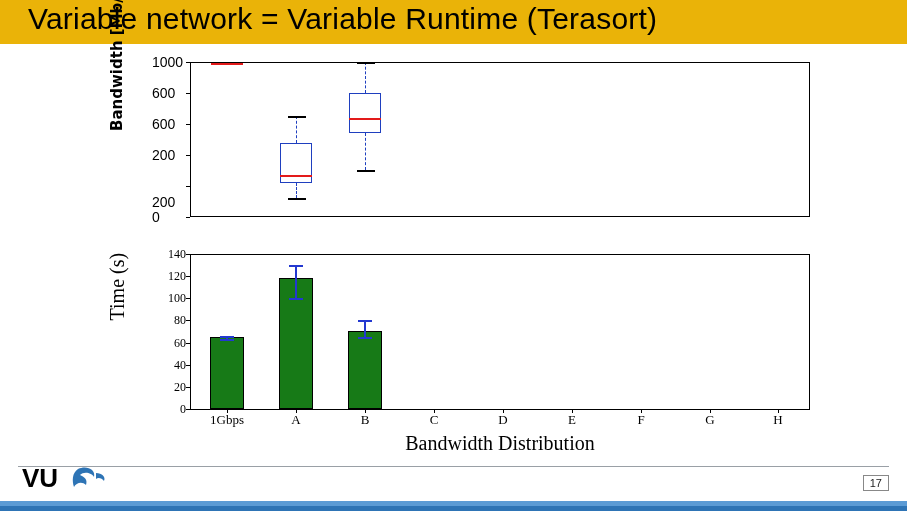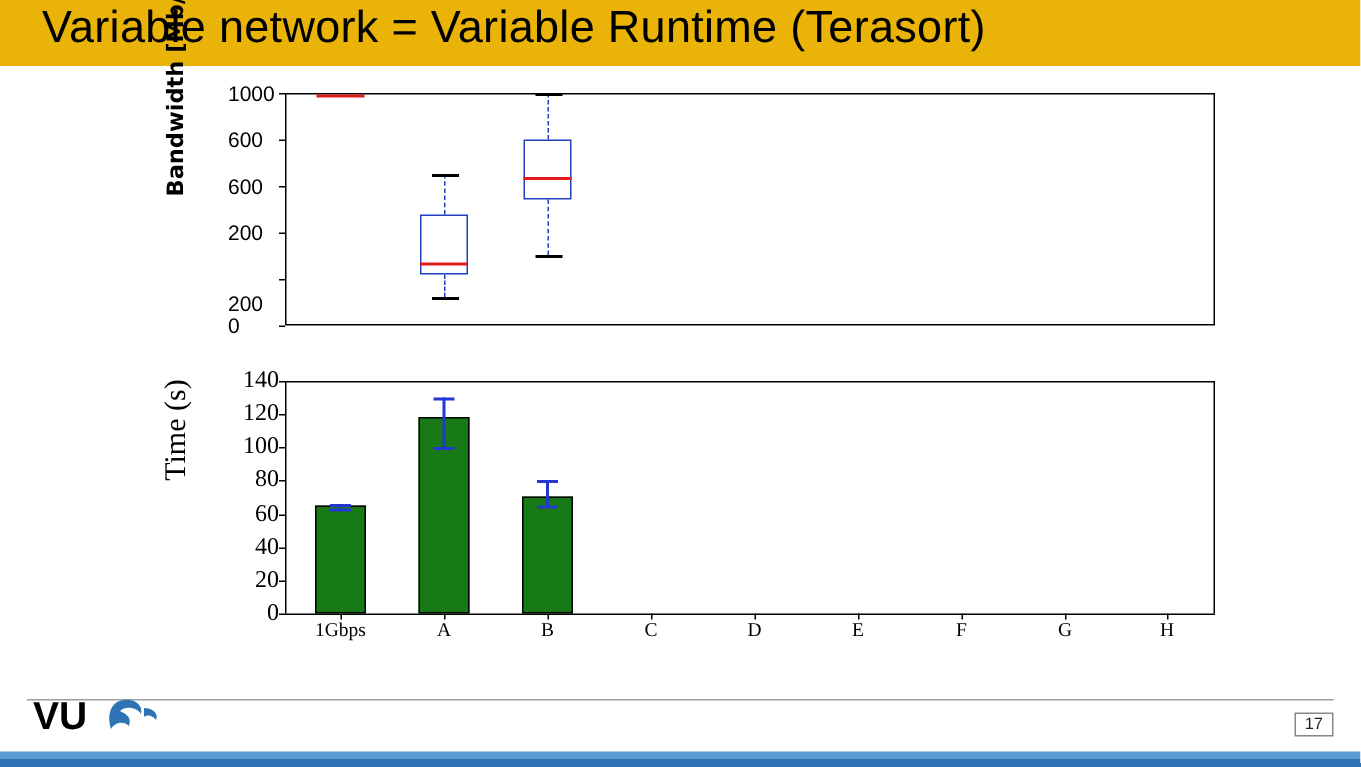--- a/index.html
+++ b/index.html
@@ -148,21 +148,21 @@
       width: 620px;
       text-align: center;
       font-family: "Times New Roman", Times, serif;
       font-size: 20px;
     }
     .ytick2 {
       position: absolute;
       text-align: right;
       width: 34px;
       font-family: "Times New Roman", Times, serif;
-      font-size: 16px;
+      font-size: 12px;
       left: 98px;
       transform: translateY(-50%);
     }
     .ytick2-line {
       position: absolute;
       left: 132px;
       width: 4px;
       height: 1px;
       background: #000;
     }
@@ -317,20 +317,21 @@
     <div class="xtick2-line" style="left:173px"></div>
     <div class="xtick2-line" style="left:242px"></div>
     <div class="xtick2-line" style="left:311px"></div>
     <div class="xtick2-line" style="left:380px"></div>
     <div class="xtick2-line" style="left:449px"></div>
     <div class="xtick2-line" style="left:518px"></div>
     <div class="xtick2-line" style="left:587px"></div>
     <div class="xtick2-line" style="left:656px"></div>
     <div class="xtick2-line" style="left:724px"></div>
 
+    <div class="x-axis-title-bot">Bandwidth Distribution</div>
 
     <div class="bar" style="left:156px; width:34px; top:83px;  height:72px"></div>
     <div class="bar" style="left:225px; width:34px; top:24px;  height:131px"></div>
     <div class="bar" style="left:294px; width:34px; top:77px;  height:78px"></div>
 
     <div class="err-v" style="left:172px; top:82px; height:3px"></div>
     <div class="err-cap" style="left:166px; top:82px; width:14px"></div>
     <div class="err-cap" style="left:166px; top:85px; width:14px"></div>
 
     <div class="err-v" style="left:241px; top:11px; height:33px"></div>

